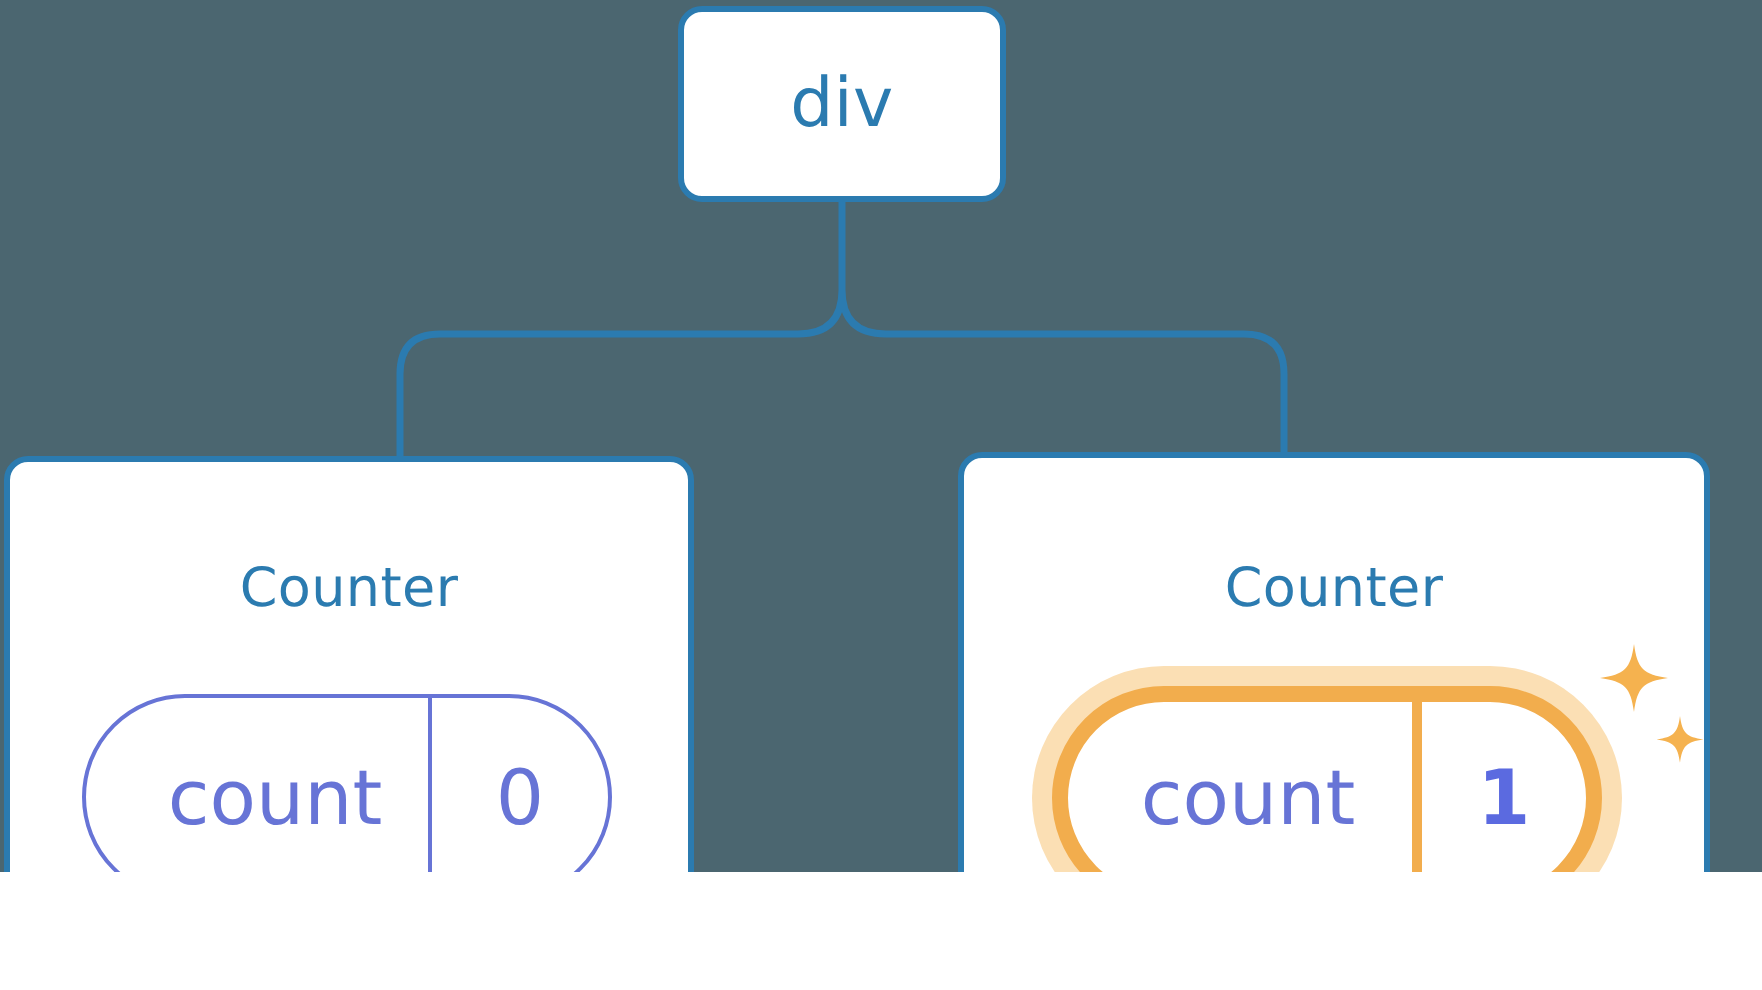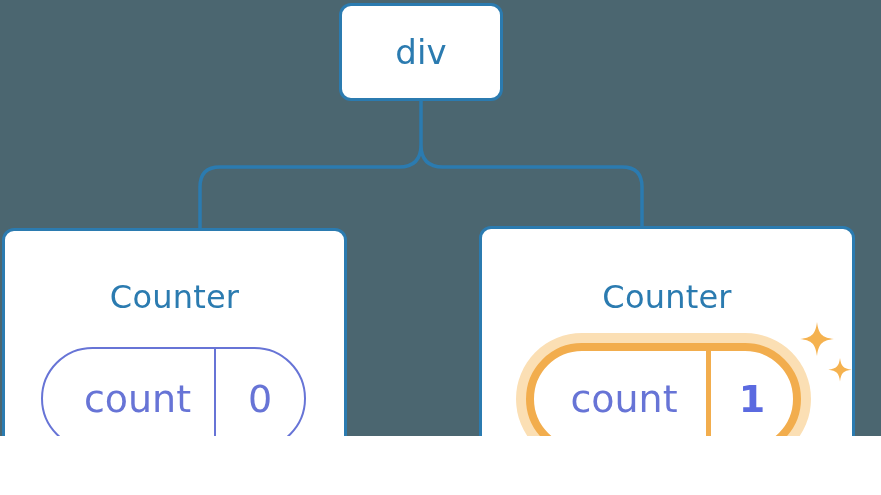--- a/index.html
+++ b/index.html
@@ -67,21 +67,21 @@
     top: 226px;
     width: 376px;
     height: 266px;
   }
 
   .counter-title {
     position: absolute;
     left: 0;
     right: 0;
     text-align: center;
-    font-size: 32px;
+    font-size: 27px;
     color: #2b7bb0;
     line-height: 1;
     letter-spacing: 0.2px;
   }
   #counter-left .counter-title { top: 50px; }
   #counter-right .counter-title { top: 52px; }
 
   
   .pill {
     position: absolute;

